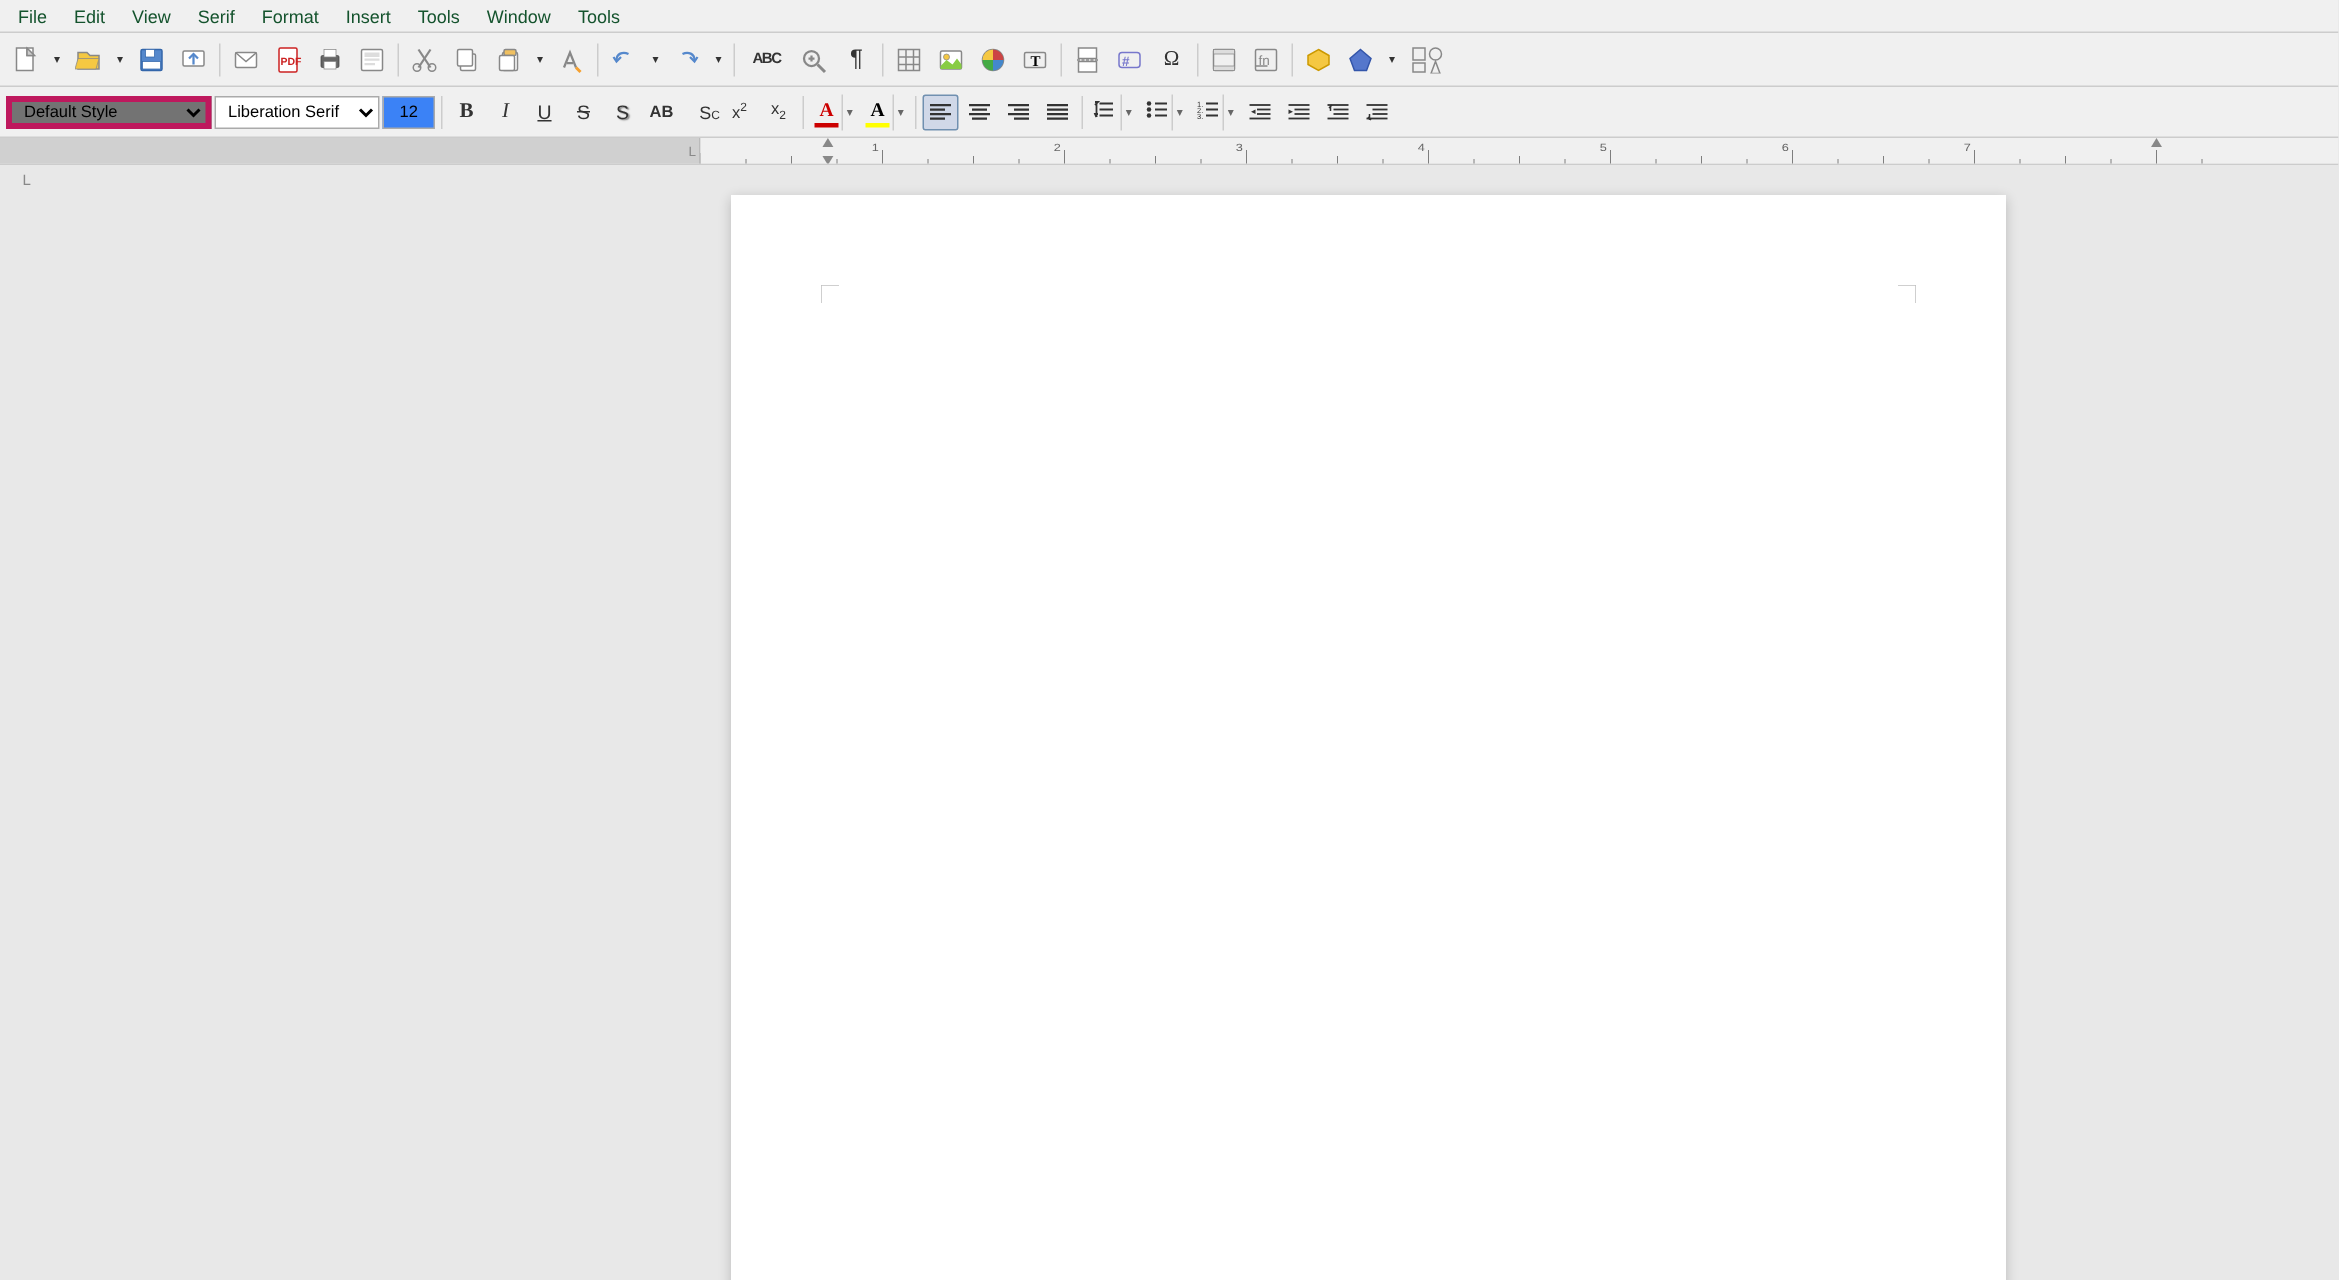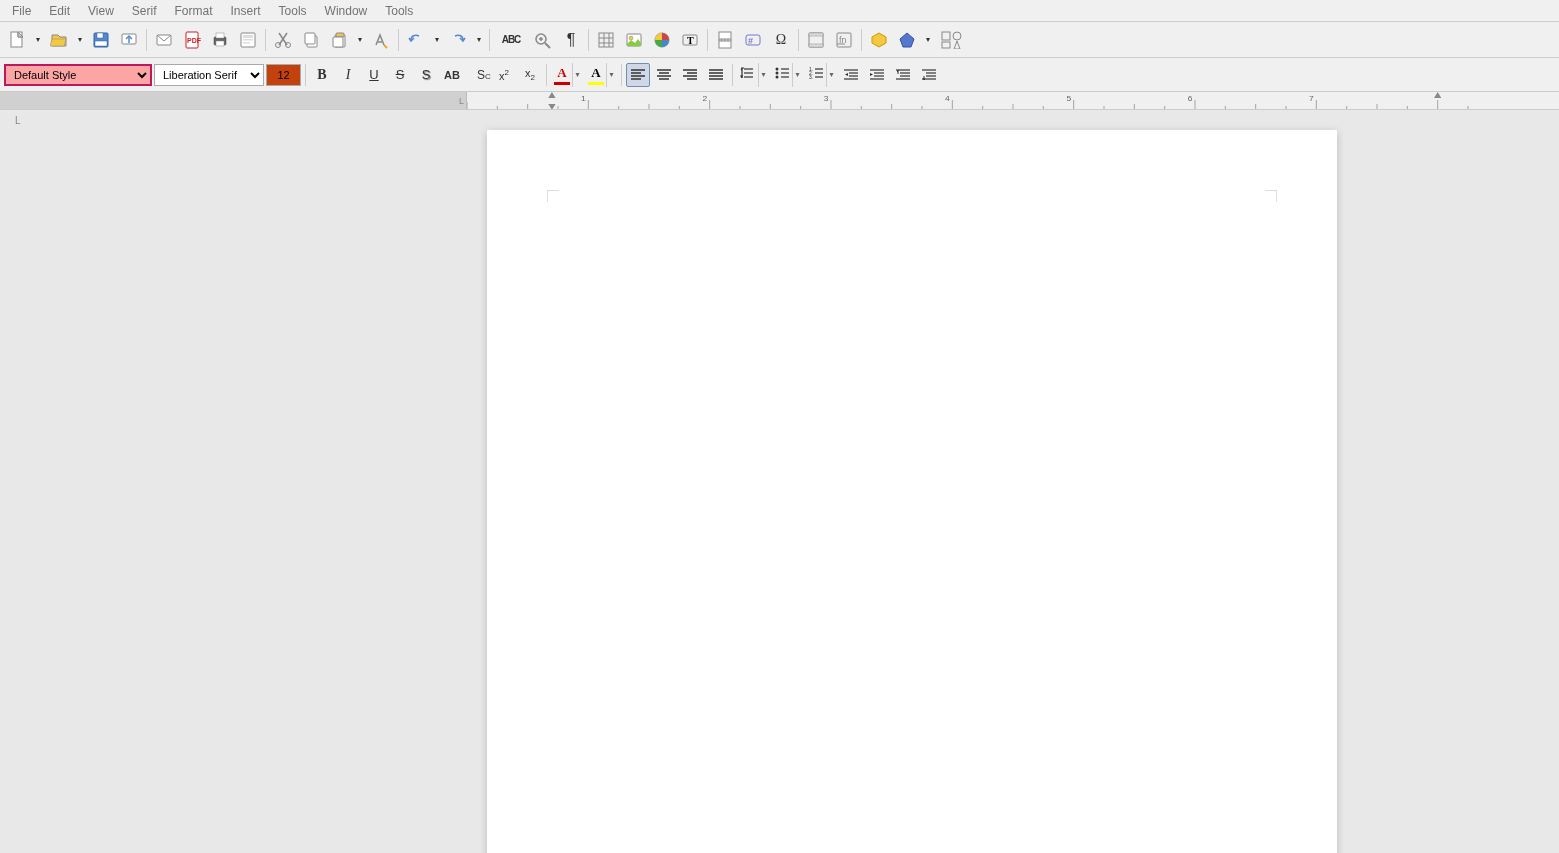--- a/index.html
+++ b/index.html
@@ -19,21 +19,21 @@
       background: #f0f0f0;
       border-bottom: 1px solid #ccc;
       height: 22px;
       padding: 0 4px;
       gap: 2px;
     }
     .menu-item {
       padding: 2px 8px;
       cursor: pointer;
       font-size: 12px;
-      color: #737373;
+      color: #14532d;
     }
 
     
     .toolbar {
       display: flex;
       align-items: center;
       background: #f0f0f0;
       border-bottom: 1px solid #ccc;
       height: 36px;
       padding: 2px 4px;
@@ -65,41 +65,41 @@
     .format-toolbar {
       display: flex;
       align-items: center;
       background: #f0f0f0;
       border-bottom: 1px solid #ccc;
       height: 34px;
       padding: 2px 4px;
       gap: 2px;
     }
     .style-select {
-      width: 148px;
+      width: 137px;
       height: 22px;
       font-size: 11px;
-      border: 2px solid #be185d;
-      background: #fca5a5;
+      border: 4px solid #be185d;
+      background: #737373;
       padding: 0 4px;
     }
     .font-select {
       width: 110px;
       height: 22px;
       font-size: 11px;
       border: 1px solid #aaa;
       background: #fff;
       padding: 0 4px;
     }
     .font-size-input {
       width: 35px;
       height: 22px;
       font-size: 11px;
       border: 1px solid #aaa;
-      background: #c2410c;
+      background: #3b82f6;
       padding: 0 4px;
       text-align: center;
     }
     .format-btn {
       display: inline-flex;
       align-items: center;
       justify-content: center;
       width: 24px;
       height: 24px;
       border: 1px solid transparent;

